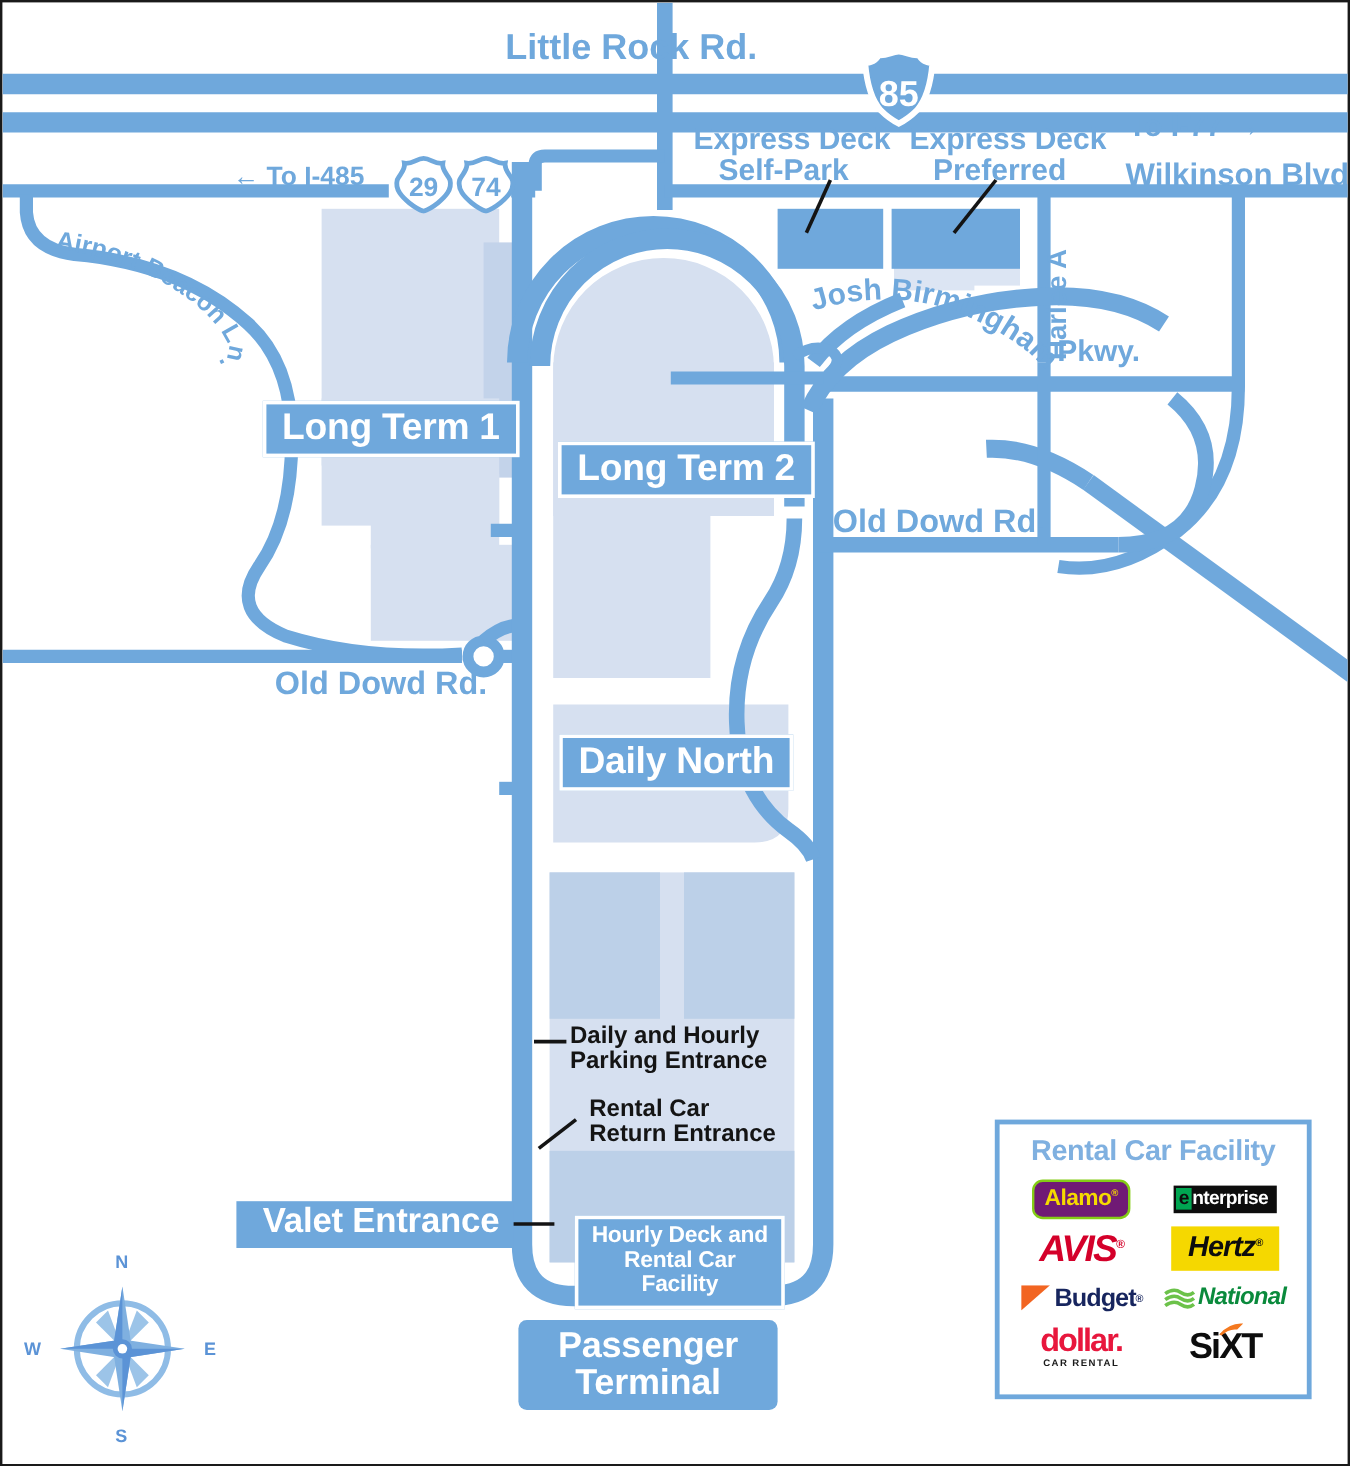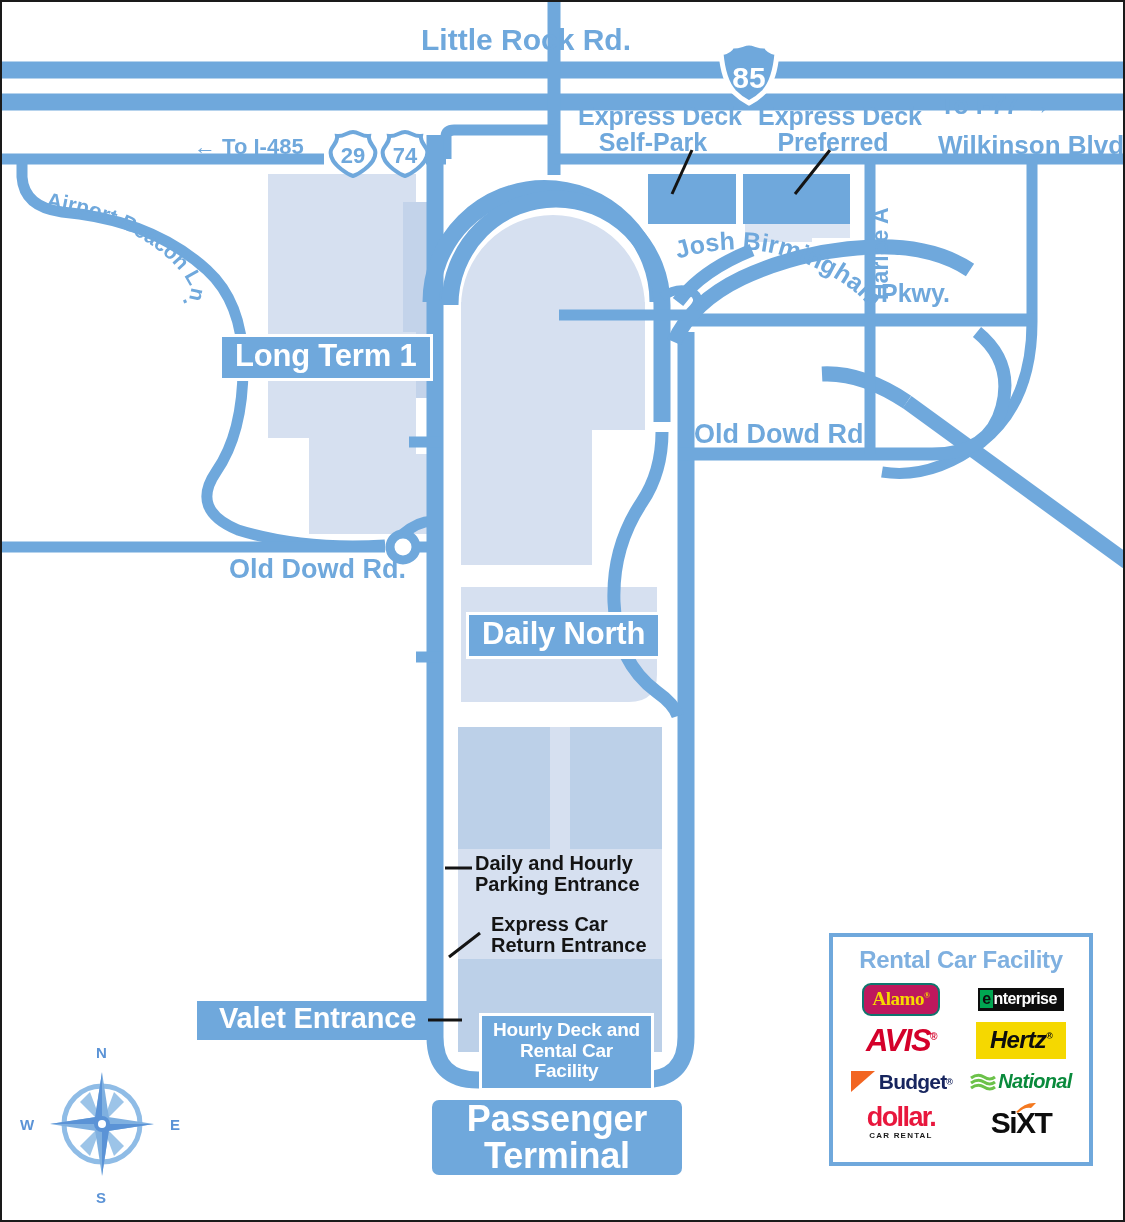--- a/index.html
+++ b/index.html
@@ -47,23 +47,23 @@
     text-align:center;color:#7fb0e0;font-weight:bold;font-size:24px;
     margin-top:9px;letter-spacing:-0.3px;
   }
   #rcf-grid{
     display:grid;grid-template-columns:1fr 1fr;grid-auto-rows:41px;
     align-items:center;justify-items:center;margin-top:5px;padding:0 8px;
   }
   .logo-cell{display:flex;align-items:center;justify-content:center;height:100%;width:100%;}
 
   
-  .lg-alamo{background:#be185d;border:2px solid #0f766e;border-radius:9px;
+  .lg-alamo{background:#701a75;border:2px solid #84cc16;border-radius:9px;
     padding:3px 9px 4px 9px;color:#f6d900;font-weight:bold;font-size:19px;
-    font-style:normal;letter-spacing:-0.5px;font-family:Liberation Serif, serif;}
+    font-style:normal;letter-spacing:-0.5px;}
   .lg-alamo sup{font-size:8px;vertical-align:super;}
   
   .lg-ent{background:#0d0d0d;color:#ffffff;font-weight:bold;font-size:16px;
     padding:2px 7px 3px 2px;letter-spacing:-0.6px;display:flex;align-items:center;}
   .lg-ent .ebox{background:#00a651;color:#0d0d0d;font-weight:bold;font-size:16px;
     padding:0 2px;margin-right:1px;display:inline-block;}
   
   .lg-avis{color:#d4002a;font-weight:bold;font-style:italic;font-size:31px;
     letter-spacing:-1.5px;}
   .lg-avis sup{font-size:10px;vertical-align:super;}
@@ -242,45 +242,46 @@
   </div>
 
   <div class="roadlbl" style="left:756px;top:101px;font-size:25px;text-align:center;width:150px;">
     <div>Express Deck</div>
     <div>Preferred</div>
   </div>
 
 
   <div class="plate big" style="left:217px;top:332px;">Long Term 1</div>
 
+  <div class="plate big" style="left:463px;top:366px;">Long Term 2</div>
 
   <div class="plate big" style="left:464px;top:610px;">Daily North</div>
 
 
   <div class="plate small2" style="left:477px;top:1011px;width:175px;">
     <div>Hourly Deck and</div>
     <div>Rental Car Facility</div>
   </div>
 
   <div class="plate mid noborder" style="left:195px;top:999px;">Valet Entrance</div>
 
-  <div class="plate noborder" style="left:430px;top:1098px;width:250px;height:75px;
+  <div class="plate noborder" style="left:430px;top:1098px;width:216px;height:75px;
        display:flex;flex-direction:column;align-items:center;justify-content:center;
-       font-size:36px;border-radius:7px;">
+       font-size:30px;border-radius:7px;">
     <div>Passenger</div>
     <div>Terminal</div>
   </div>
 
   <div class="callout" style="left:473px;top:851px;">
     <div>Daily and Hourly</div>
     <div>Parking Entrance</div>
   </div>
 
   <div class="callout" style="left:489px;top:912px;">
-    <div>Express Car</div>
+    <div>Rental Car</div>
     <div>Return Entrance</div>
   </div>
 
   <div id="compass">
     <svg viewBox="0 0 145 145" width="145" height="145">
       <circle cx="72" cy="72" r="38" fill="none" stroke="#8fbce6" stroke-width="5"></circle>
 
       <g fill="#9cc4e8">
         <polygon points="72,72 50,50 60,40 72,72"></polygon>
         <polygon points="72,72 94,50 84,40 72,72"></polygon>

